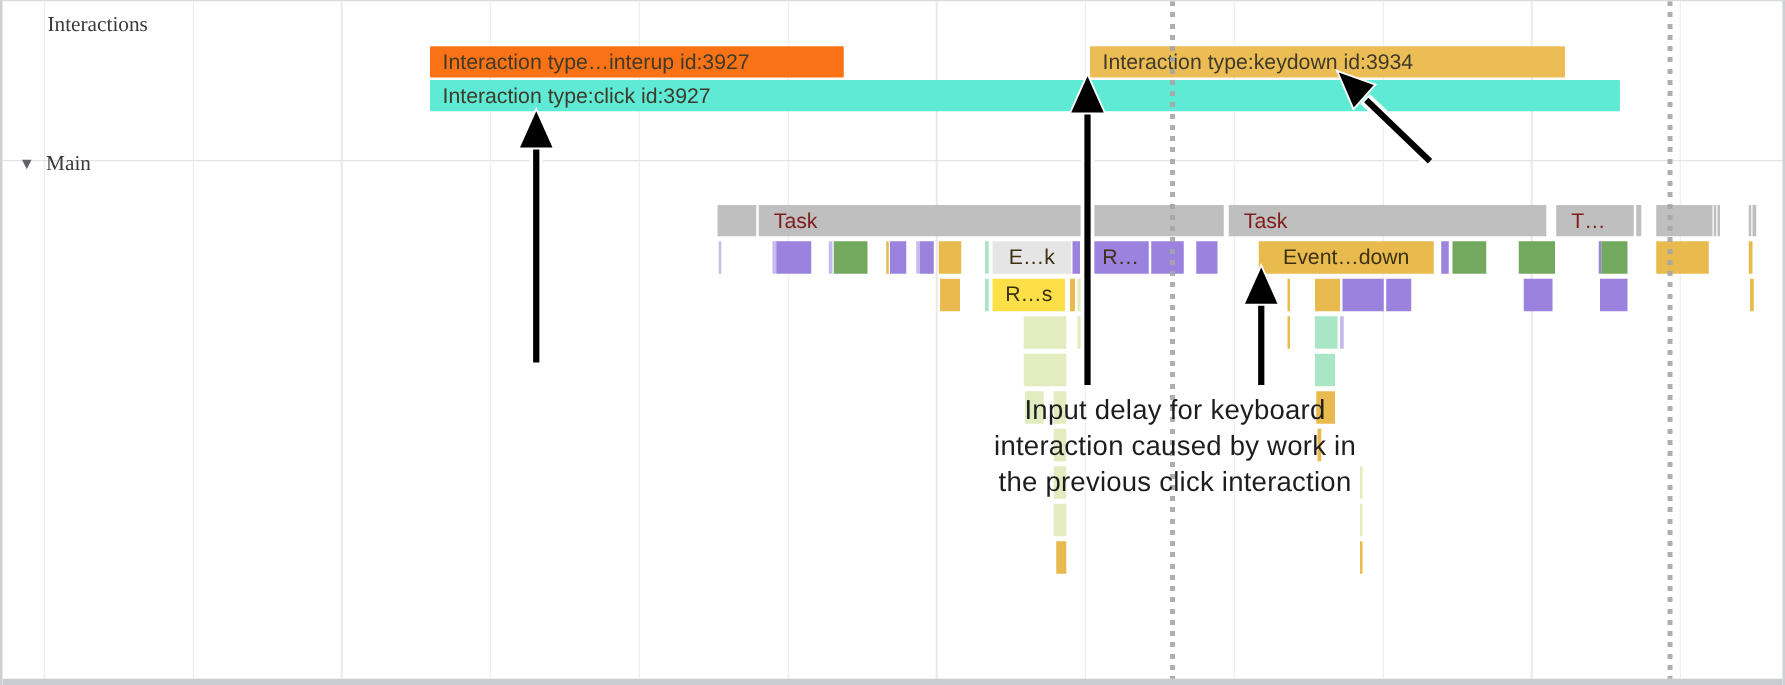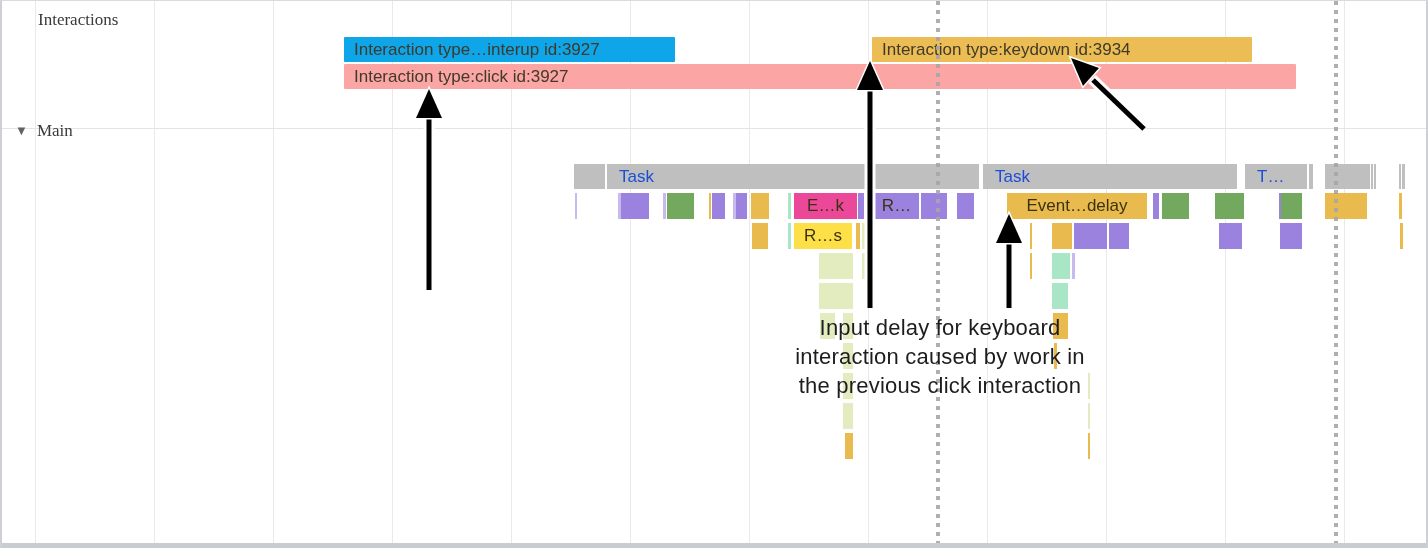--- a/index.html
+++ b/index.html
@@ -18,21 +18,21 @@
   .track-label{position:absolute;font-size:17px;color:#3a3a3a;z-index:2;white-space:nowrap;font-family:Liberation Serif, serif;}
   #interactions-label{left:36px;top:9px;}
   #main-header{left:13px;top:120px;}
   #main-header .tri{font-size:13px;color:#5f6368;margin-right:9px;vertical-align:1px;}
   .bar{position:absolute;z-index:2;box-sizing:border-box;}
   .bar .lbl{
     position:absolute;left:0;top:0;height:100%;width:100%;
     font-size:17px;color:#3f3a2a;line-height:25px;white-space:nowrap;overflow:hidden;
     padding-left:10px;box-sizing:border-box;
   }
-  .task .lbl{color:#1d4ed8;padding-left:12px;line-height:25px;}
+  .task .lbl{color:#7f1d1d;padding-left:12px;line-height:25px;}
   .flame .lbl{text-align:center;padding-left:0;line-height:26px;color:#3c3213;}
   .ibar{border-radius:1px;}
   .dotline{
     position:absolute;top:0;width:4px;height:542px;z-index:3;opacity:.9;
     background-image:repeating-linear-gradient(to bottom,#a6a6a6 0 4px,transparent 4px 9px);
   }
   #dotline-1{left:934px;}
   #dotline-2{left:1332px;}
   #arrows{position:absolute;left:0;top:0;z-index:6;pointer-events:none;}
   .annotation{
@@ -50,27 +50,27 @@
   <div class="gridlines"></div>
   <div class="divider"></div>
 
   <div class="track-label" id="interactions-label">Interactions</div>
 
   <div class="track-label" id="main-header">
     <span class="tri">▼</span><span>Main</span>
   </div>
 
   <div id="bars">
-      <div class="bar ibar" style="left: 342px; top: 36px; width: 331px; height: 25px; background: #0ea5e9;">
+      <div class="bar ibar" style="left: 342px; top: 36px; width: 331px; height: 25px; background: #f97316;">
         <span class="lbl">Interaction type…interup id:3927</span>
       </div>
       <div class="bar ibar" style="left: 870px; top: 36px; width: 380px; height: 25px; background: rgb(236, 189, 85);">
         <span class="lbl">Interaction type:keydown id:3934</span>
       </div>
-      <div class="bar ibar" style="left: 342px; top: 63px; width: 952px; height: 25px; background: #fca5a5;">
+      <div class="bar ibar" style="left: 342px; top: 63px; width: 952px; height: 25px; background: #5eead4;">
         <span class="lbl">Interaction type:click id:3927</span>
       </div>
       <div class="bar task" style="left: 572px; top: 163px; width: 31px; height: 25px; background: rgb(191, 191, 191);"></div>
       <div class="bar task" style="left: 605px; top: 163px; width: 372px; height: 25px; background: rgb(191, 191, 191);">
         <span class="lbl">Task</span>
       </div>
       <div class="bar task" style="left: 981px; top: 163px; width: 254px; height: 25px; background: rgb(191, 191, 191);">
         <span class="lbl">Task</span>
       </div>
       <div class="bar task" style="left: 1243px; top: 163px; width: 62px; height: 25px; background: rgb(191, 191, 191);">
@@ -86,31 +86,31 @@
       <div class="bar flame" style="left: 616px; top: 192px; width: 3px; height: 26px; background: rgb(200, 185, 238);"></div>
       <div class="bar flame" style="left: 619px; top: 192px; width: 28px; height: 26px; background: rgb(155, 130, 222);"></div>
       <div class="bar flame" style="left: 661px; top: 192px; width: 3px; height: 26px; background: rgb(200, 185, 238);"></div>
       <div class="bar flame" style="left: 665px; top: 192px; width: 27px; height: 26px; background: rgb(115, 169, 95);"></div>
       <div class="bar flame" style="left: 707px; top: 192px; width: 2px; height: 26px; background: rgb(233, 186, 77);"></div>
       <div class="bar flame" style="left: 710px; top: 192px; width: 13px; height: 26px; background: rgb(155, 130, 222);"></div>
       <div class="bar flame" style="left: 731px; top: 192px; width: 3px; height: 26px; background: rgb(200, 185, 238);"></div>
       <div class="bar flame" style="left: 734px; top: 192px; width: 11px; height: 26px; background: rgb(155, 130, 222);"></div>
       <div class="bar flame" style="left: 749px; top: 192px; width: 18px; height: 26px; background: rgb(233, 186, 77);"></div>
       <div class="bar flame" style="left: 786px; top: 192px; width: 3px; height: 26px; background: rgb(169, 230, 198);"></div>
-      <div class="bar flame" style="left: 792px; top: 192px; width: 63px; height: 26px; background: #ec4899;">
+      <div class="bar flame" style="left: 792px; top: 192px; width: 63px; height: 26px; background: #e5e5e5;">
         <span class="lbl">E…k</span>
       </div>
       <div class="bar flame" style="left: 856px; top: 192px; width: 6px; height: 26px; background: rgb(155, 130, 222);"></div>
       <div class="bar flame" style="left: 872px; top: 192px; width: 45px; height: 26px; background: rgb(155, 130, 222);">
         <span class="lbl">R…</span>
       </div>
       <div class="bar flame" style="left: 919px; top: 192px; width: 26px; height: 26px; background: rgb(155, 130, 222);"></div>
       <div class="bar flame" style="left: 955px; top: 192px; width: 17px; height: 26px; background: rgb(155, 130, 222);"></div>
       <div class="bar flame" style="left: 1005px; top: 192px; width: 140px; height: 26px; background: rgb(233, 186, 77);">
-        <span class="lbl">Event…delay</span>
+        <span class="lbl">Event…down</span>
       </div>
       <div class="bar flame" style="left: 1151px; top: 192px; width: 6px; height: 26px; background: rgb(155, 130, 222);"></div>
       <div class="bar flame" style="left: 1160px; top: 192px; width: 27px; height: 26px; background: rgb(115, 169, 95);"></div>
       <div class="bar flame" style="left: 1213px; top: 192px; width: 29px; height: 26px; background: rgb(115, 169, 95);"></div>
       <div class="bar flame" style="left: 1277px; top: 192px; width: 2px; height: 26px; background: rgb(155, 130, 222);"></div>
       <div class="bar flame" style="left: 1279px; top: 192px; width: 21px; height: 26px; background: rgb(115, 169, 95);"></div>
       <div class="bar flame" style="left: 1323px; top: 192px; width: 42px; height: 26px; background: rgb(233, 186, 77);"></div>
       <div class="bar flame" style="left: 1397px; top: 192px; width: 3px; height: 26px; background: rgb(233, 186, 77);"></div>
       <div class="bar flame" style="left: 750px; top: 222px; width: 16px; height: 26px; background: rgb(233, 186, 77);"></div>
       <div class="bar flame" style="left: 786px; top: 222px; width: 3px; height: 26px; background: rgb(169, 230, 198);"></div>

